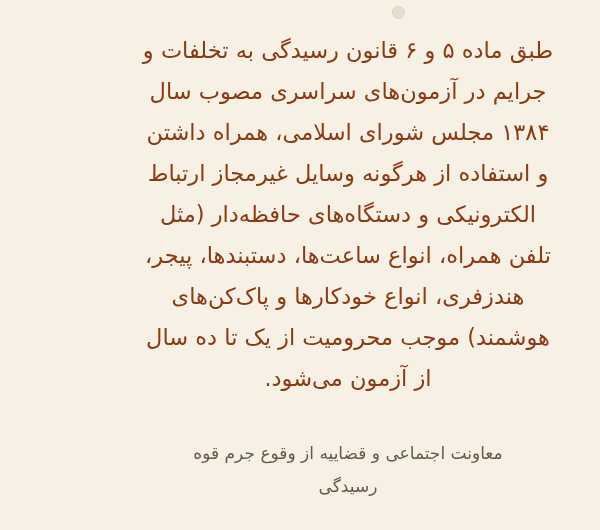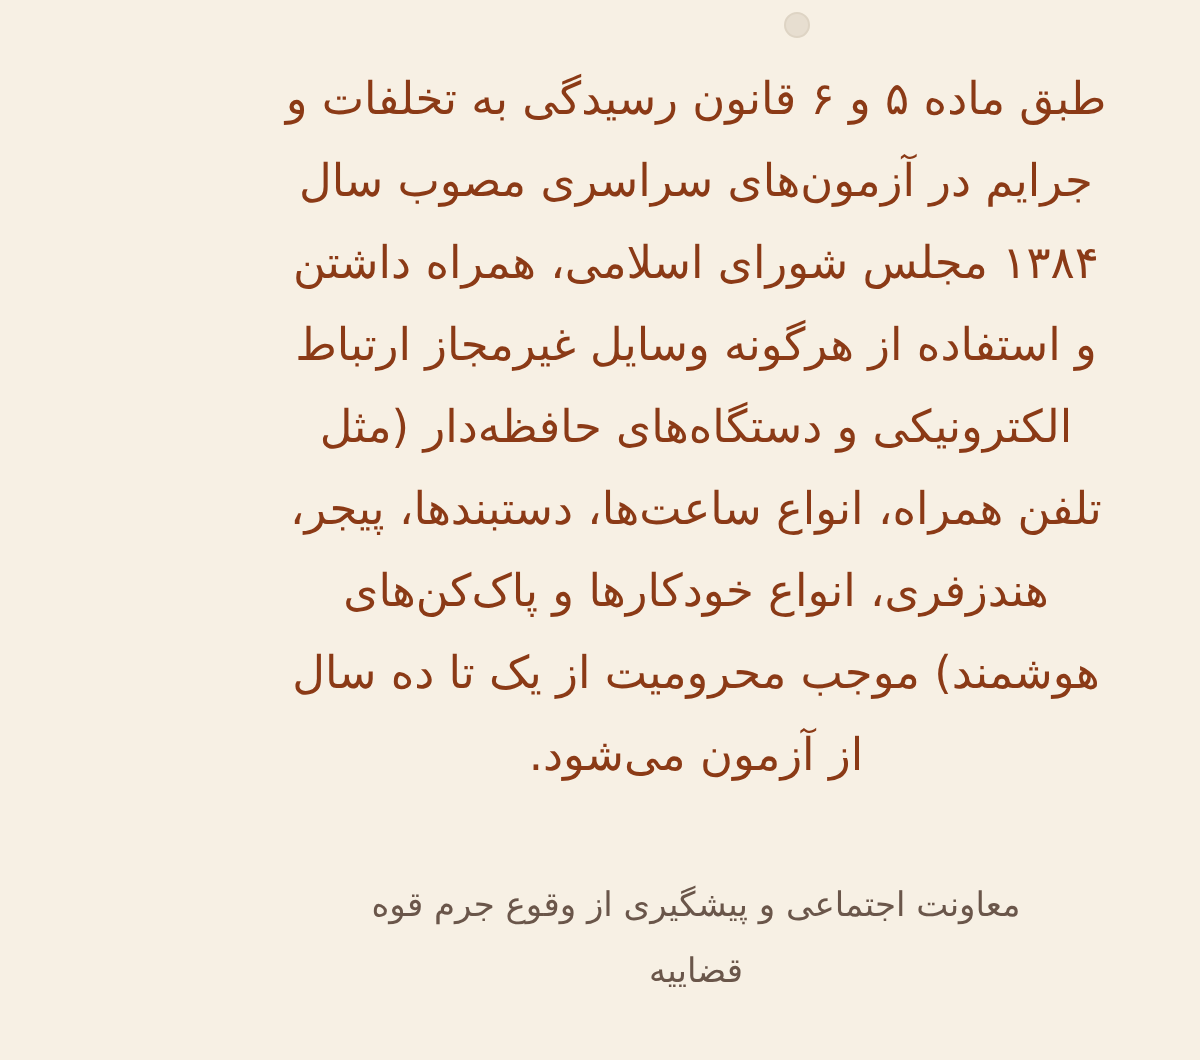--- a/index.html
+++ b/index.html
@@ -63,17 +63,17 @@
 
 <div class="poster">
 
   <div class="corner-mark"></div>
 
   <div class="main-text">طبق ماده ۵ و ۶ قانون رسیدگی به تخلفات و جرایم در آزمون‌های سراسری مصوب سال ۱۳۸۴ مجلس شورای اسلامی، همراه داشتن و استفاده از هرگونه وسایل غیرمجاز ارتباط الکترونیکی و دستگاه‌های حافظه‌دار (مثل تلفن همراه، انواع ساعت‌ها، دستبندها، پیجر، هندزفری، انواع خودکارها و پاک‌کن‌های هوشمند) موجب محرومیت از یک تا ده سال از آزمون می‌شود.</div>
 
   <div class="spacer"></div>
 
   <div class="signature">
-    <span>معاونت اجتماعی و پیشگیری از وقوع جرم قوه</span>
-    <span class="sig-line-2">قضاییه</span>
+    <span>معاونت اجتماعی و قضاییه از وقوع جرم قوه</span>
+    <span class="sig-line-2">رسیدگی</span>
   </div>
 
 </div>
 
 </body></html>

